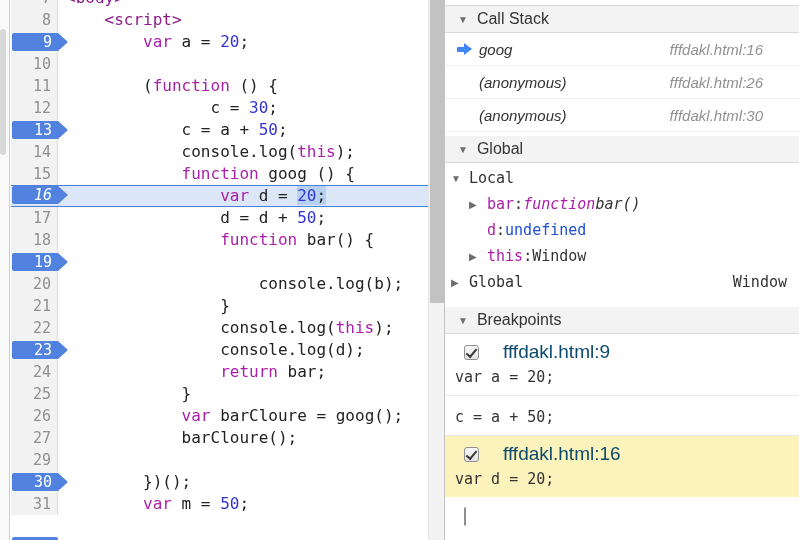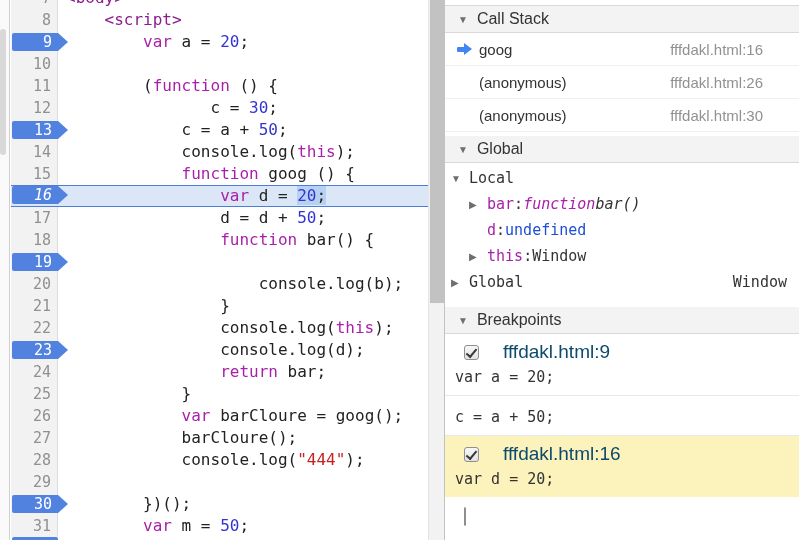--- a/index.html
+++ b/index.html
@@ -49,21 +49,21 @@
   .tri { color:#6e6e6e; font-size:10px; margin-right:9px; flex:none; }
 
   .frame { height:33px; display:flex; align-items:center; padding:0 36px 0 8px; border-bottom:1px solid #efefef; }
   .frame .arrow-slot { width:26px; flex:none; position:relative; height:14px; }
   .exec-arrow { position:absolute; left:4px; top:1px; width:15px; height:12px; }
   .exec-arrow::before { content:""; position:absolute; left:0; top:4px; width:8px; height:5px; background:#4285f4; border-radius:1px; }
   .exec-arrow::after  { content:""; position:absolute; left:7px; top:0; width:0; height:0;
                         border-left:8px solid #4285f4; border-top:6px solid transparent; border-bottom:6px solid transparent; }
   .fname { font-size:15px; color:#333; }
   .floc  { margin-left:auto; font-size:15px; color:#919191; }
-  .cs-body { padding-bottom:4px; }
+  .cs-body { padding-bottom:4px;font-style:italic; }
 
   .scope-body { padding:2px 0 12px; }
   .srow { min-height:26px; display:flex; align-items:center; padding-right:12px;
           font:15px "DejaVu Sans Mono", monospace; color:#333; }
   .srow.lv0 { padding-left:6px; }
   .srow.lv1 { padding-left:24px; }
   .tri-slot { width:18px; flex:none; color:#6e6e6e; font-size:10px; font-family:"Liberation Sans",sans-serif; }
   .seg-prop { color:#aa1faa; }
   .seg-kwitalic { color:#aa1faa; font-style:italic; }
   .seg-italic { font-style:italic; }
@@ -177,24 +177,20 @@
         </div>
         <div class="line">
           <div class="gutter-cell">26</div>
           <div class="code-cell">            <span class="tok-kw">var</span><span class="tok-pl"> barCloure = goog();</span></div>
         </div>
         <div class="line">
           <div class="gutter-cell">27</div>
           <div class="code-cell">            <span class="tok-pl">barCloure();</span></div>
         </div>
         <div class="line">
-          <div class="gutter-cell">28</div>
-          <div class="code-cell">            <span class="tok-pl">console.log(</span><span class="tok-str">"444"</span><span class="tok-pl">);</span></div>
-        </div>
-        <div class="line">
           <div class="gutter-cell">29</div>
           <div class="code-cell"></div>
         </div>
         <div class="line">
           <div class="gutter-cell">
             <span class="bp-tag">30</span>
           </div>
           <div class="code-cell">        <span class="tok-pl">})();</span></div>
         </div>
         <div class="line">

